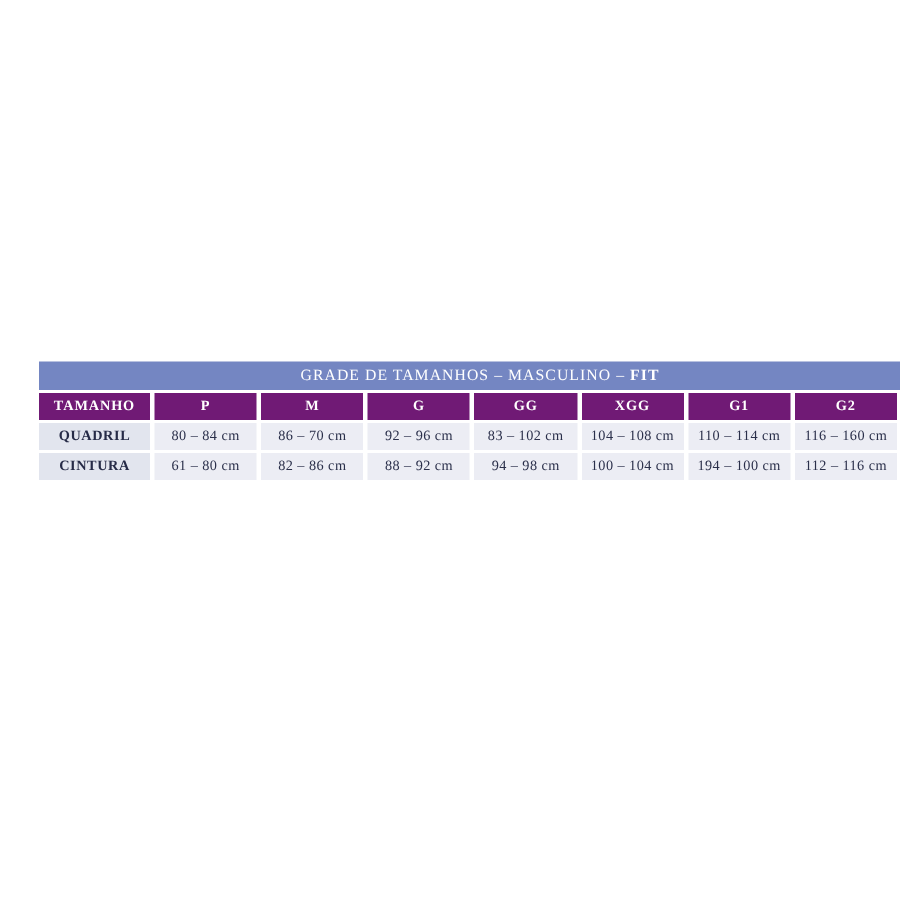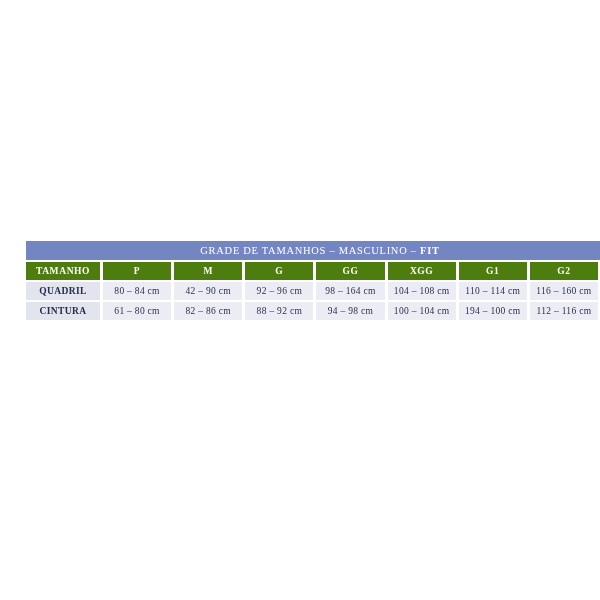--- a/index.html
+++ b/index.html
@@ -56,21 +56,21 @@
     overflow: hidden;
     margin-right: 3px;
   }
   .cell:last-child { margin-right: 16px; }
 
   .col-label { flex: 0 0 74px; }
   .col-data  { flex: 1 1 0; }
 
   
   .row-header .cell {
-    background: #4d7c0f;
+    background: #701a75;
     color: #ffffff;
     font-weight: bold;
     letter-spacing: 0.6px;
   }
 
   
   .row-manequim .cell {
     background: #c3c9e4;
     color: #262b47;
     font-weight: bold;
@@ -107,23 +107,23 @@
     <div class="cell col-data">XGG</div>
     <div class="cell col-data">G1</div>
     <div class="cell col-data">G2</div>
   </div>
 
 
 
   <div class="row row-data">
     <div class="cell col-label">QUADRIL</div>
     <div class="cell col-data">80 – 84 cm</div>
-    <div class="cell col-data">42 – 90 cm</div>
+    <div class="cell col-data">86 – 70 cm</div>
     <div class="cell col-data">92 – 96 cm</div>
-    <div class="cell col-data">98 – 164 cm</div>
+    <div class="cell col-data">83 – 102 cm</div>
     <div class="cell col-data">104 – 108 cm</div>
     <div class="cell col-data">110 – 114 cm</div>
     <div class="cell col-data">116 – 160 cm</div>
   </div>
 
   <div class="row row-data">
     <div class="cell col-label">CINTURA</div>
     <div class="cell col-data">61 – 80 cm</div>
     <div class="cell col-data">82 – 86 cm</div>
     <div class="cell col-data">88 – 92 cm</div>

